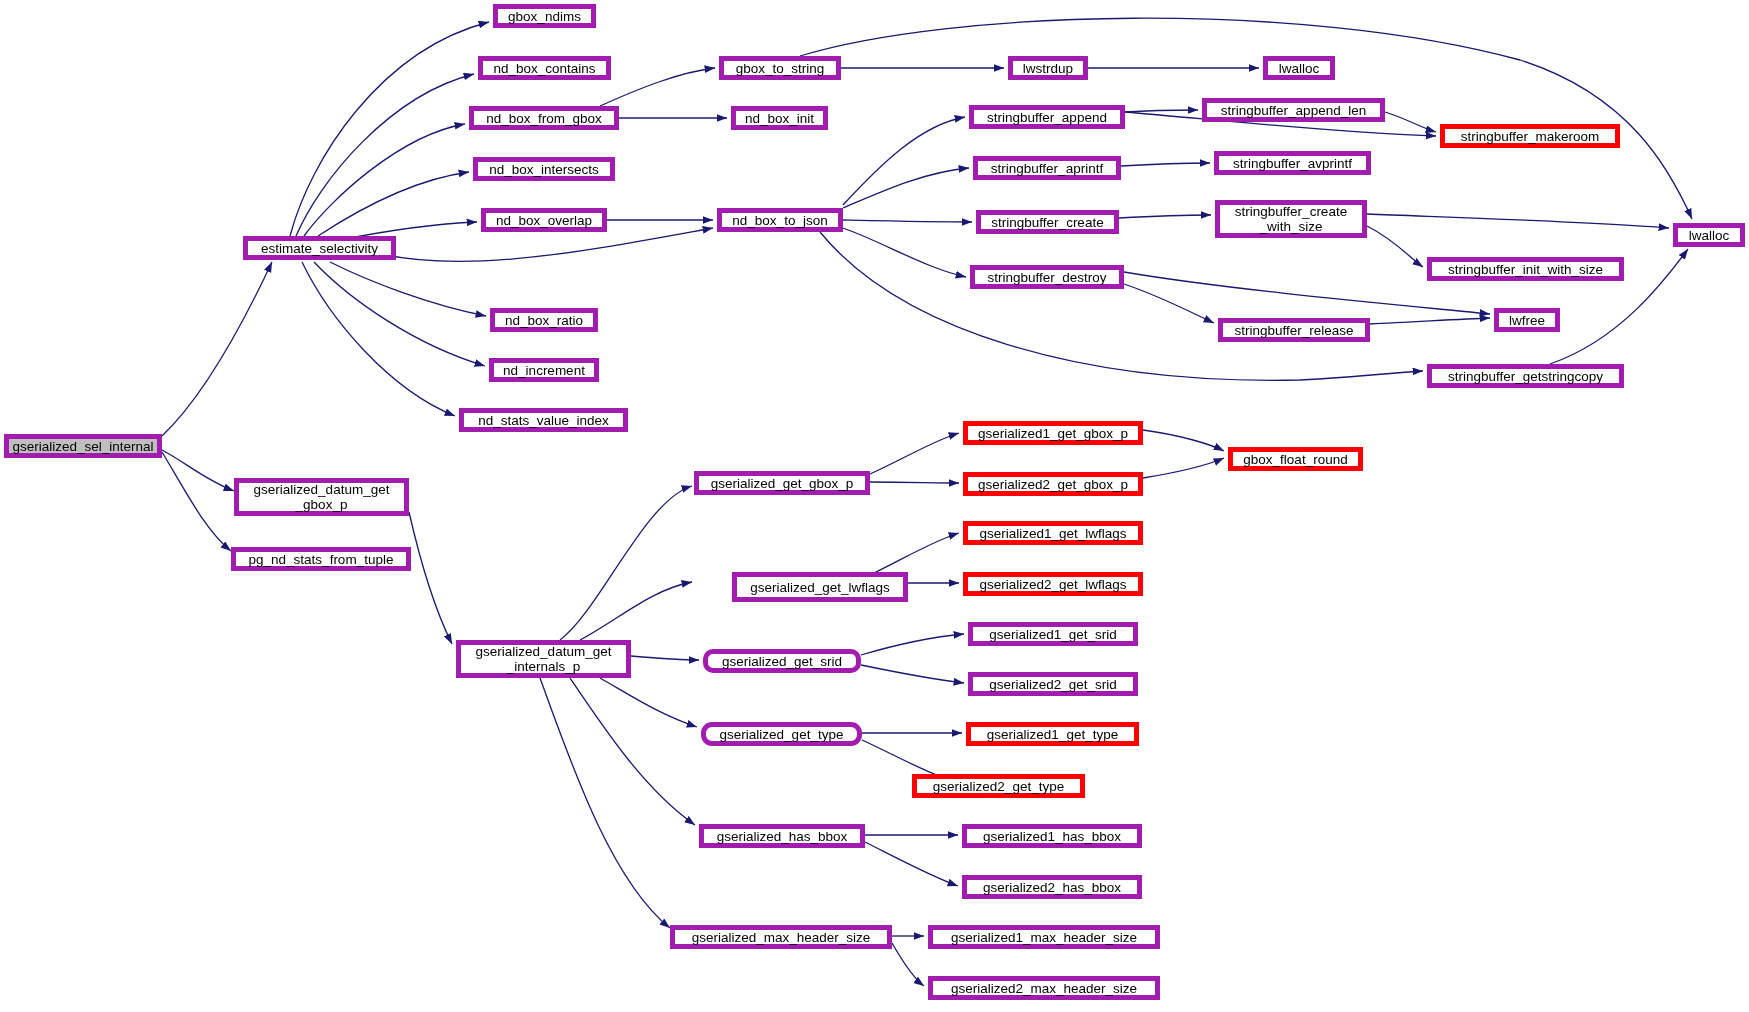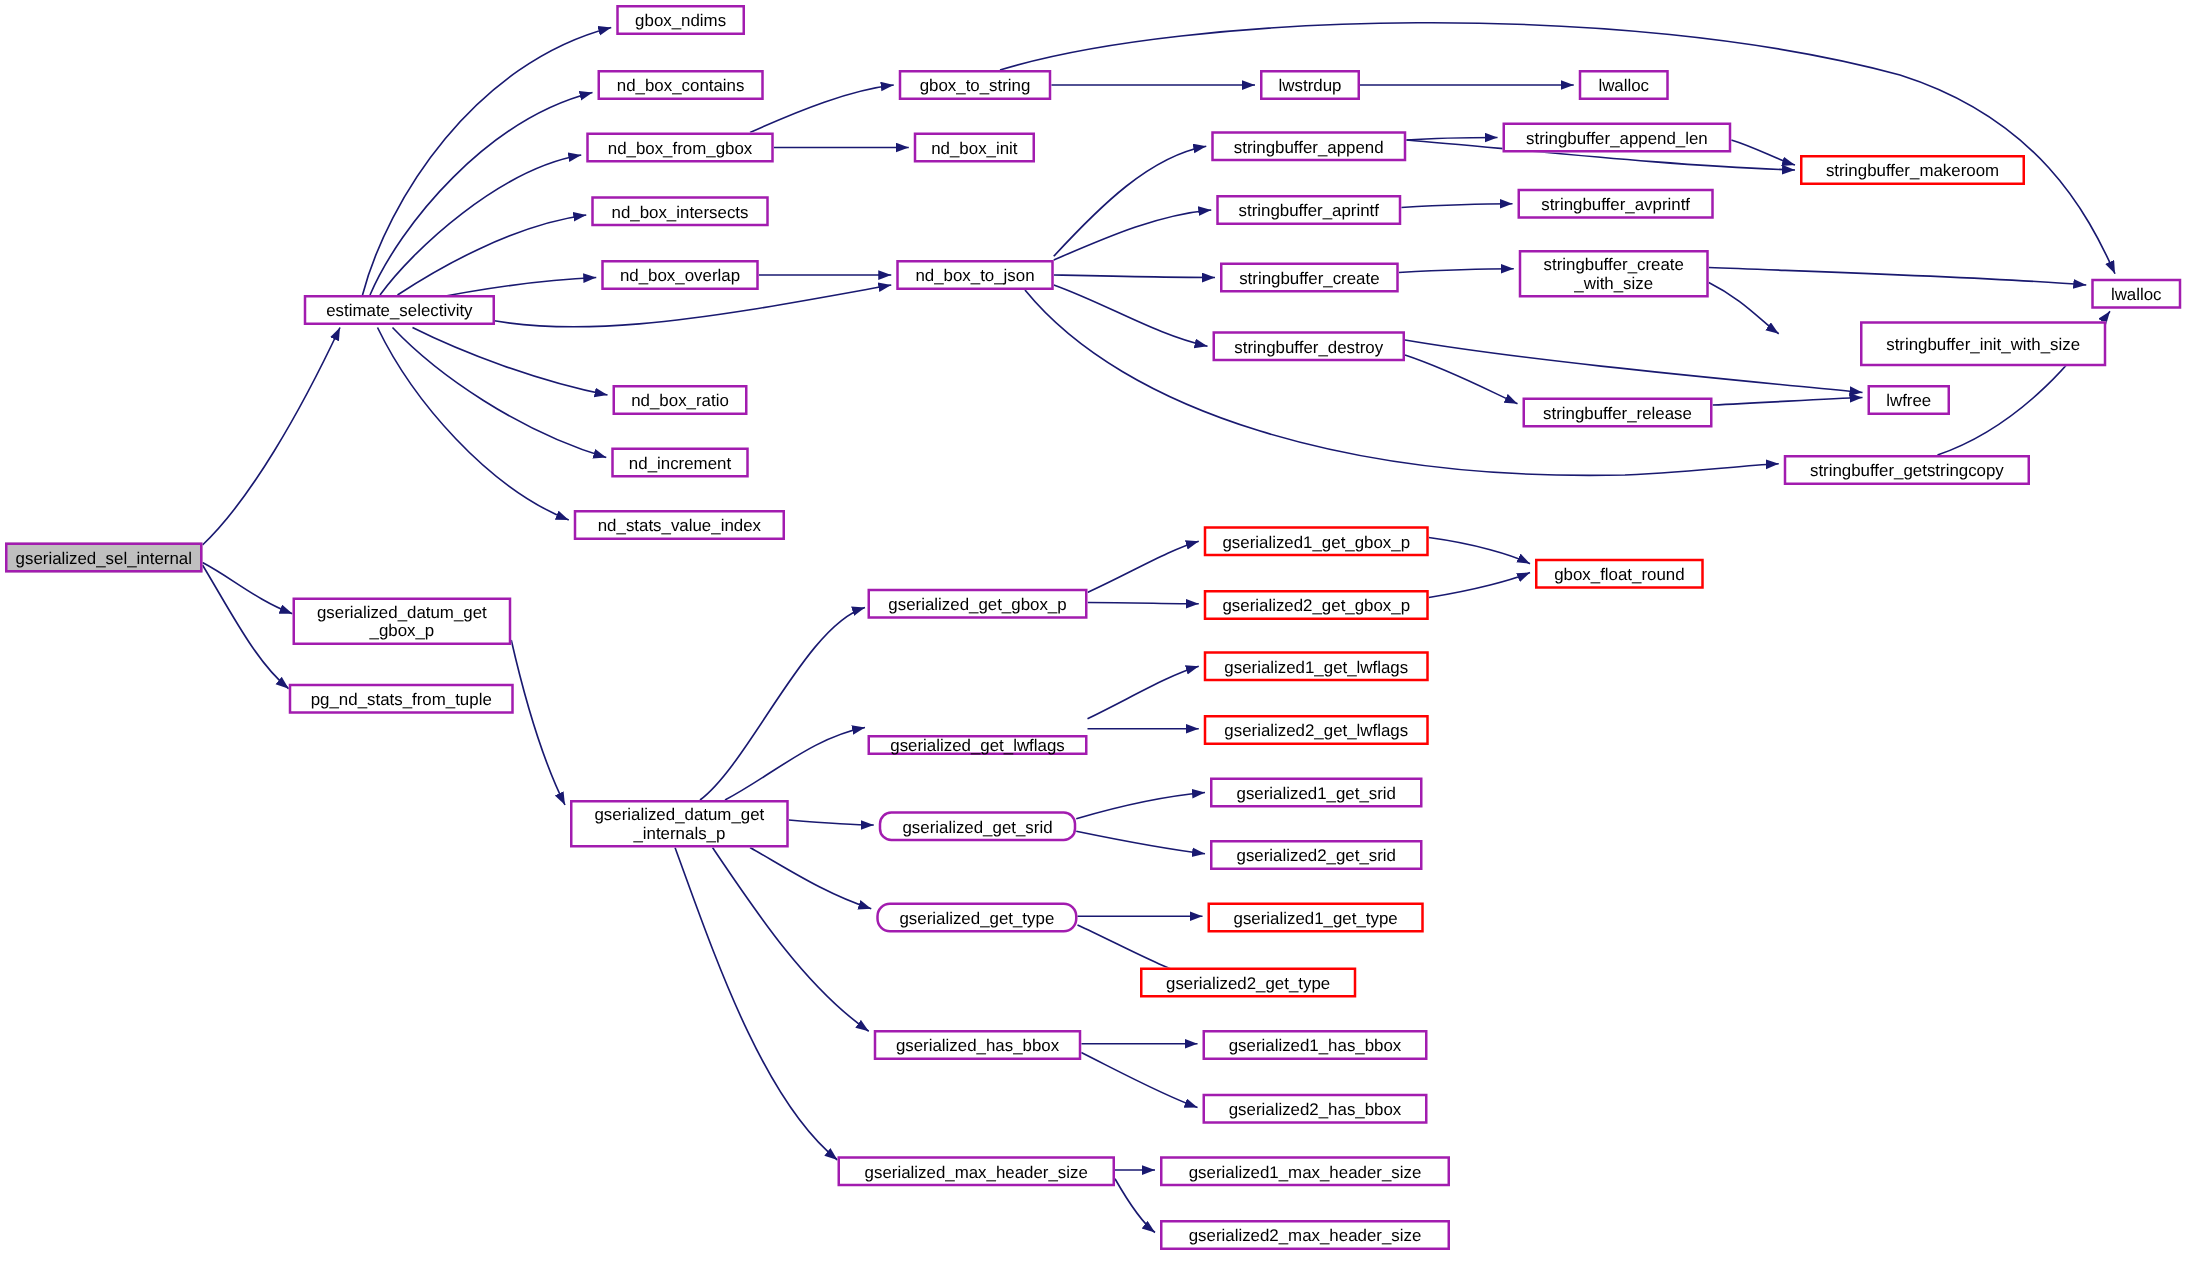--- a/index.html
+++ b/index.html
@@ -18,21 +18,21 @@
     position: absolute;
     left: 0;
     top: 0;
     width: 1749px;
     height: 1012px;
     pointer-events: none;
   }
   .node {
     position: absolute;
     box-sizing: border-box;
-    border: 2px solid #a21caf;
+    border: 5px solid #a21caf;
     background: #ffffff;
     color: #000000;
     font-size: 13.5px;
     line-height: 15px;
     display: flex;
     align-items: center;
     justify-content: center;
     text-align: center;
     white-space: pre;
     padding: 0 4px;
@@ -133,32 +133,32 @@
       <div class="node" style="left: 1263px; top: 56px; width: 72px; height: 24px;">lwalloc</div>
       <div class="node" style="left: 969px; top: 105px; width: 156px; height: 24px;">stringbuffer_append</div>
       <div class="node" style="left: 973px; top: 156px; width: 148px; height: 24px;">stringbuffer_aprintf</div>
       <div class="node" style="left: 976px; top: 210px; width: 143px; height: 24px;">stringbuffer_create</div>
       <div class="node" style="left: 970px; top: 265px; width: 154px; height: 24px;">stringbuffer_destroy</div>
       <div class="node" style="left: 1202px; top: 98px; width: 183px; height: 24px;">stringbuffer_append_len</div>
       <div class="node" style="left: 1214px; top: 151px; width: 157px; height: 24px;">stringbuffer_avprintf</div>
       <div class="node" style="left: 1215px; top: 200px; width: 152px; height: 38px;">stringbuffer_create
 _with_size</div>
       <div class="node red" style="left: 1440px; top: 124px; width: 180px; height: 24px;">stringbuffer_makeroom</div>
-      <div class="node" style="left: 1488px; top: 257px; width: 197px; height: 36px;">stringbuffer_init_with_size</div>
+      <div class="node" style="left: 1427px; top: 257px; width: 197px; height: 24px;">stringbuffer_init_with_size</div>
       <div class="node" style="left: 1218px; top: 318px; width: 152px; height: 24px;">stringbuffer_release</div>
       <div class="node" style="left: 1494px; top: 308px; width: 66px; height: 24px;">lwfree</div>
       <div class="node" style="left: 1427px; top: 364px; width: 197px; height: 24px;">stringbuffer_getstringcopy</div>
       <div class="node" style="left: 1673px; top: 223px; width: 72px; height: 24px;">lwalloc</div>
       <div class="node" style="left: 694px; top: 471px; width: 176px; height: 24px;">gserialized_get_gbox_p</div>
       <div class="node red" style="left: 963px; top: 421px; width: 180px; height: 24px;">gserialized1_get_gbox_p</div>
       <div class="node red" style="left: 963px; top: 472px; width: 180px; height: 24px;">gserialized2_get_gbox_p</div>
       <div class="node red" style="left: 1228px; top: 447px; width: 135px; height: 24px;">gbox_float_round</div>
       <div class="node" style="left: 456px; top: 640px; width: 175px; height: 38px;">gserialized_datum_get
 _internals_p</div>
-      <div class="node" style="left: 694px; top: 572px; width: 176px; height: 16px; margin-top: 16px;">gserialized_get_lwflags</div>
+      <div class="node" style="left: 732px; top: 572px; width: 176px; height: 30px;">gserialized_get_lwflags</div>
       <div class="node red" style="left: 963px; top: 521px; width: 180px; height: 24px;">gserialized1_get_lwflags</div>
       <div class="node red" style="left: 963px; top: 572px; width: 180px; height: 24px;">gserialized2_get_lwflags</div>
       <div class="node" style="left: 703px; top: 649px; width: 158px; height: 24px; border-radius: 10px;">gserialized_get_srid</div>
       <div class="node" style="left: 968px; top: 622px; width: 170px; height: 24px;">gserialized1_get_srid</div>
       <div class="node" style="left: 968px; top: 672px; width: 170px; height: 24px;">gserialized2_get_srid</div>
       <div class="node" style="left: 701px; top: 722px; width: 161px; height: 24px; border-radius: 11px;">gserialized_get_type</div>
       <div class="node red" style="left: 966px; top: 722px; width: 173px; height: 24px;">gserialized1_get_type</div>
       <div class="node red" style="left: 912px; top: 774px; width: 173px; height: 24px;">gserialized2_get_type</div>
       <div class="node" style="left: 699px; top: 824px; width: 166px; height: 24px;">gserialized_has_bbox</div>
       <div class="node" style="left: 962px; top: 824px; width: 180px; height: 24px;">gserialized1_has_bbox</div>

